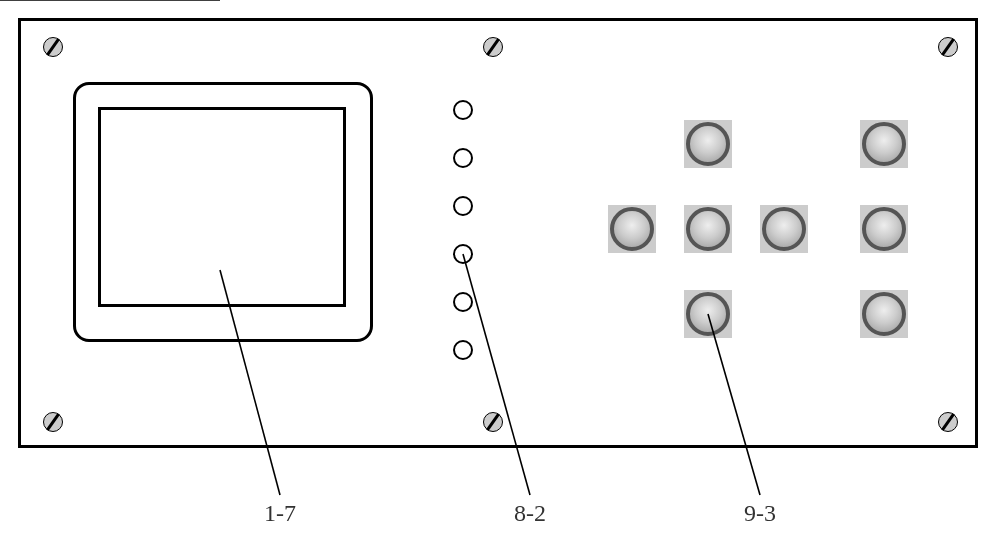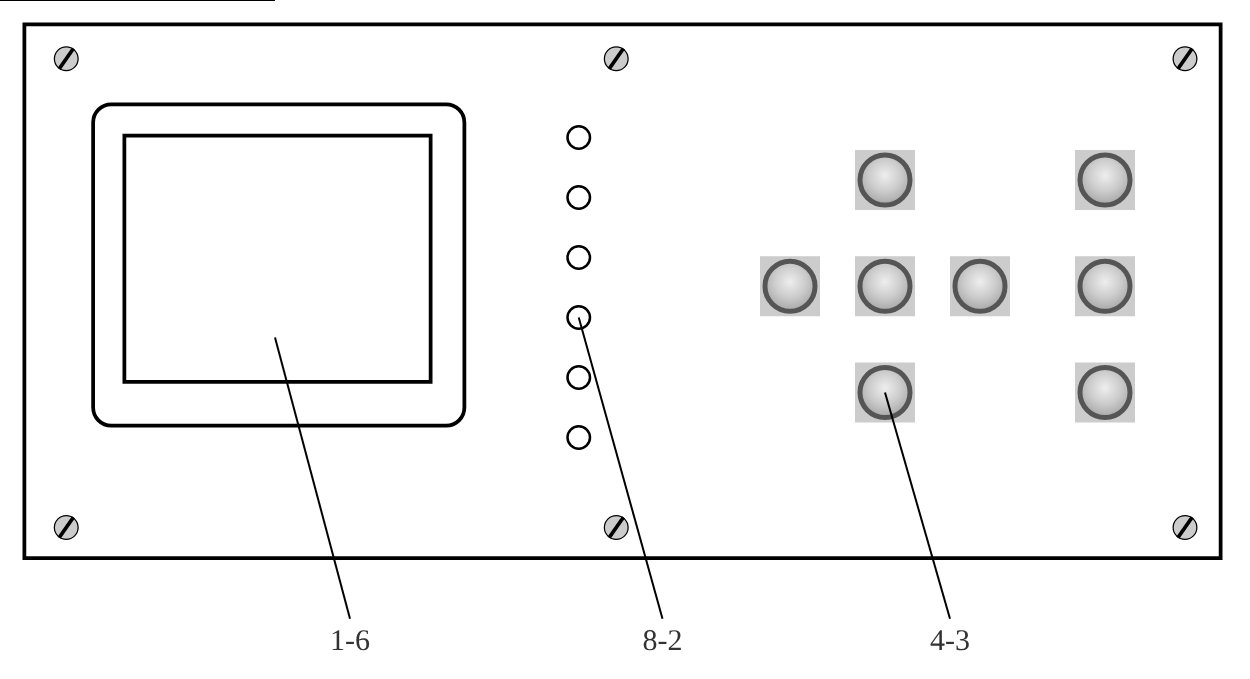--- a/index.html
+++ b/index.html
@@ -159,17 +159,17 @@
   <svg width="1000" height="543" style="position:absolute;left:0;top:0;pointer-events:none">
     <line class="leader" x1="220" y1="0"></line>
   </svg>
 
   <svg id="leader-svg" width="1000" height="543" style="position:absolute;left:0;top:0;pointer-events:none">
       <line x1="220" y1="270" x2="280" y2="495" class="leader"></line>
       <line x1="463" y1="254" x2="530" y2="495" class="leader"></line>
       <line x1="708" y1="314" x2="760" y2="495" class="leader"></line>
     </svg>
 
-  <div class="label" style="left:280px;top:500px">1-6</div>
+  <div class="label" style="left:280px;top:500px">1-7</div>
   <div class="label" style="left:530px;top:500px">8-2</div>
-  <div class="label" style="left:760px;top:500px">4-3</div>
+  <div class="label" style="left:760px;top:500px">9-3</div>
 
 </div>
 
 </body></html>

